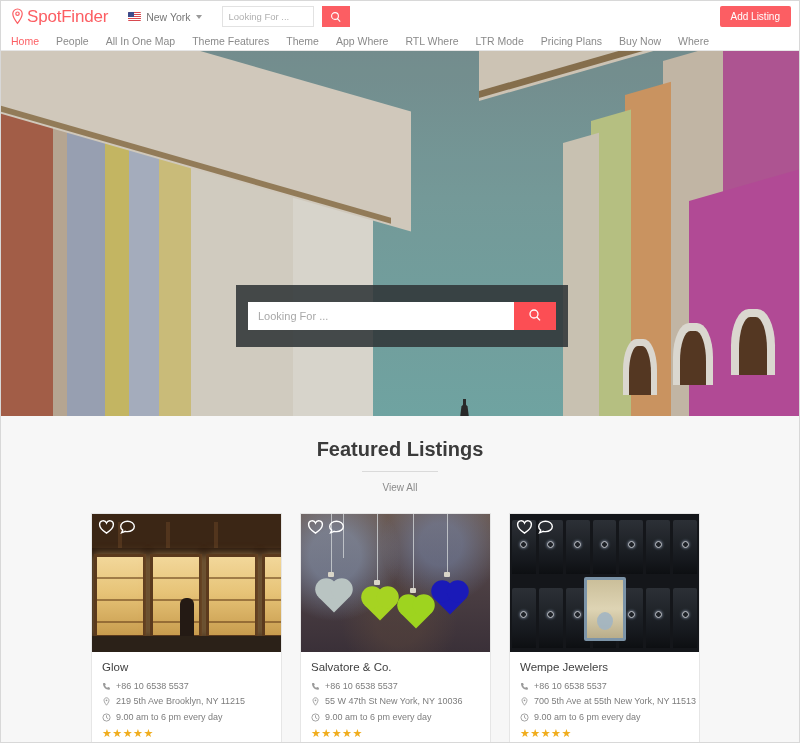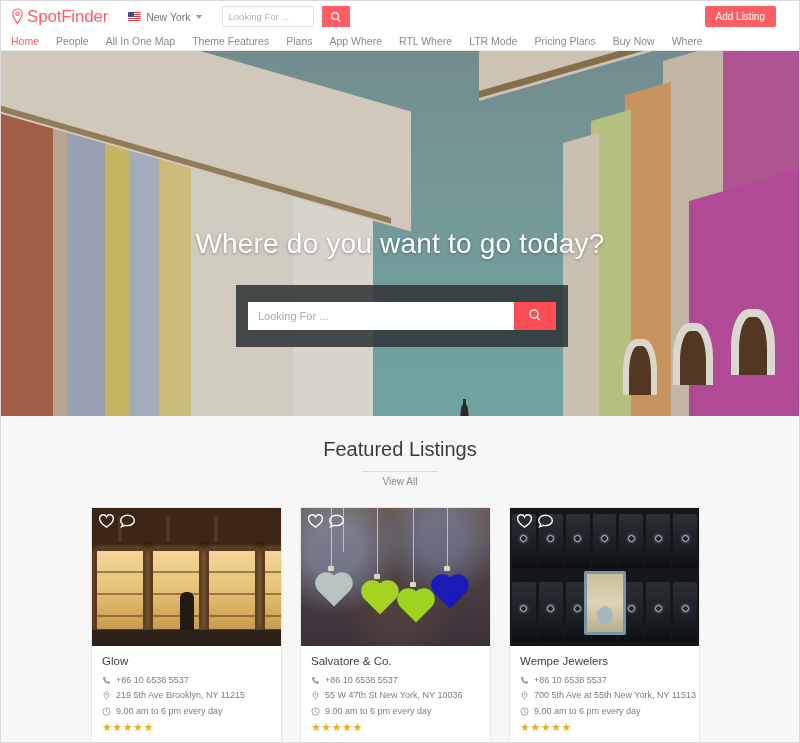--- a/index.html
+++ b/index.html
@@ -94,21 +94,21 @@
     border: none;
     display: flex;
     align-items: center;
     justify-content: center;
     cursor: pointer;
   }
   .top-search-btn svg { display: block; }
 
   .add-listing {
     position: absolute;
-    right: 23px;
+    right: 8px;
     top: 5px;
     background: #fc5e63;
     color: #fff;
     border: none;
     font-family: "Liberation Sans", sans-serif;
     font-size: 10px;
     padding: 5px 11px;
     border-radius: 2px;
     cursor: pointer;
     white-space: nowrap;
@@ -263,33 +263,33 @@
   }
 
   
   .featured {
     background: #f7f7f7;
     padding-top: 22px;
   }
   .featured-title {
     text-align: center;
     font-size: 20px;
-    font-weight: normal;
+    font-weight: bold;
     color: #3b3b3b;
   }
   .title-rule {
     width: 76px;
     height: 1px;
     background: #dadada;
     margin: 10px auto 0;
   }
   .view-all {
     display: block;
     text-align: center;
-    margin-top: 4px;
+    margin-top: 10px;
     font-size: 10px;
     color: #8b8b8b;
     text-decoration: none;
     cursor: pointer;
   }
 
   .cards {
     display: flex;
     gap: 18px;
     padding: 20px 90px 0;
@@ -450,21 +450,21 @@
     </div>
 
     <button class="add-listing">Add Listing</button>
   </div>
 
   <div class="navbar">
     <span class="nav-item active">Home</span>
     <span class="nav-item">People</span>
     <span class="nav-item">All In One Map</span>
     <span class="nav-item">Theme Features</span>
-    <span class="nav-item">Plans</span>
+    <span class="nav-item">Theme</span>
     <span class="nav-item">App Where</span>
     <span class="nav-item">RTL Where</span>
     <span class="nav-item">LTR Mode</span>
     <span class="nav-item">Pricing Plans</span>
     <span class="nav-item">Buy Now</span>
     <span class="nav-item">Where</span>
   </div>
 
   <div class="hero">
     <div class="hero-photo">
@@ -496,21 +496,20 @@
       <div class="arch-in" style="right:93px; top:280px; width:26px; height:54px;"></div>
       <div class="arch" style="right:142px; top:288px; width:34px; height:56px;"></div>
       <div class="arch-in" style="right:148px; top:295px; width:22px; height:49px;"></div>
 
       <div class="lamp-post"></div>
       <div class="lamp-head"></div>
 
       <div class="hero-overlay-dark"></div>
     </div>
 
-    <h1 class="hero-title">Where do you want to go today?</h1>
 
     <div class="hero-searchbox">
       <input class="hero-search-input" type="text" placeholder="Looking For ..." style="">
       <button class="hero-search-btn">
         <span>
           <svg width="14" height="14" viewBox="0 0 14 14">
             <circle cx="6" cy="6" r="4" fill="none" stroke="#ffffff" stroke-width="1.3"></circle>
             <line x1="8.8" y1="9" x2="12" y2="12.4" stroke="#ffffff" stroke-width="1.3"></line>
           </svg>
         </span>

